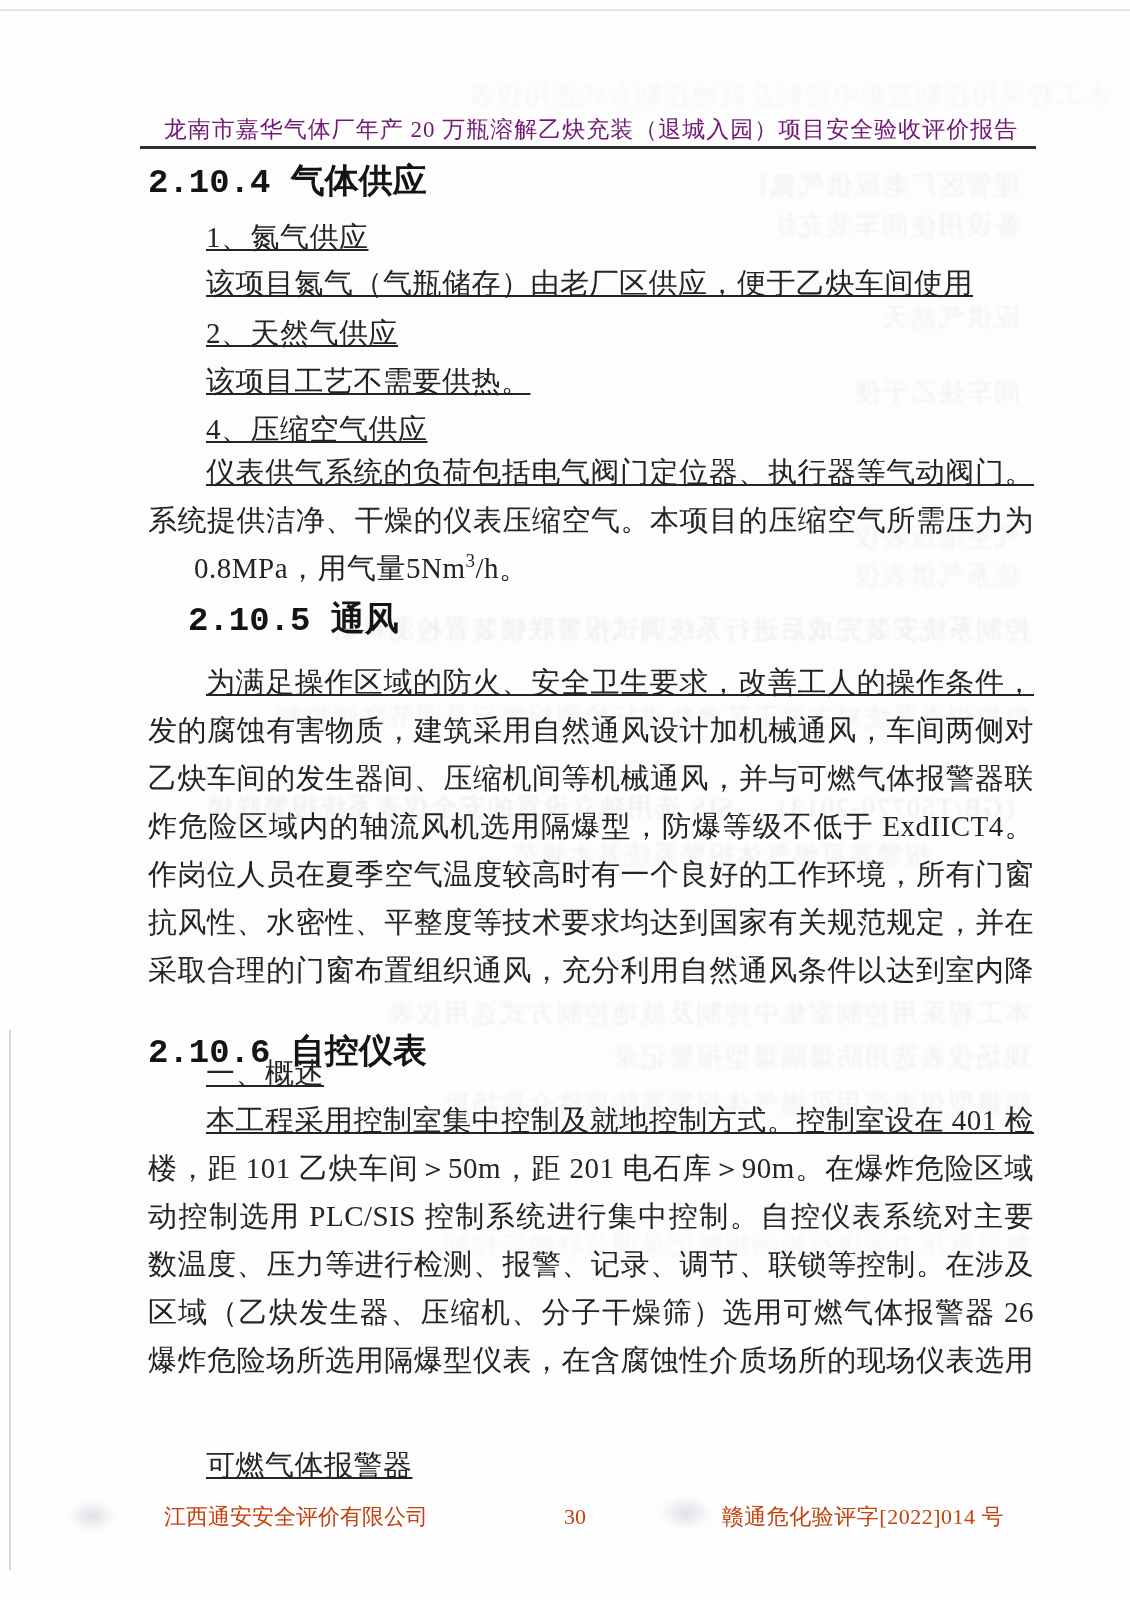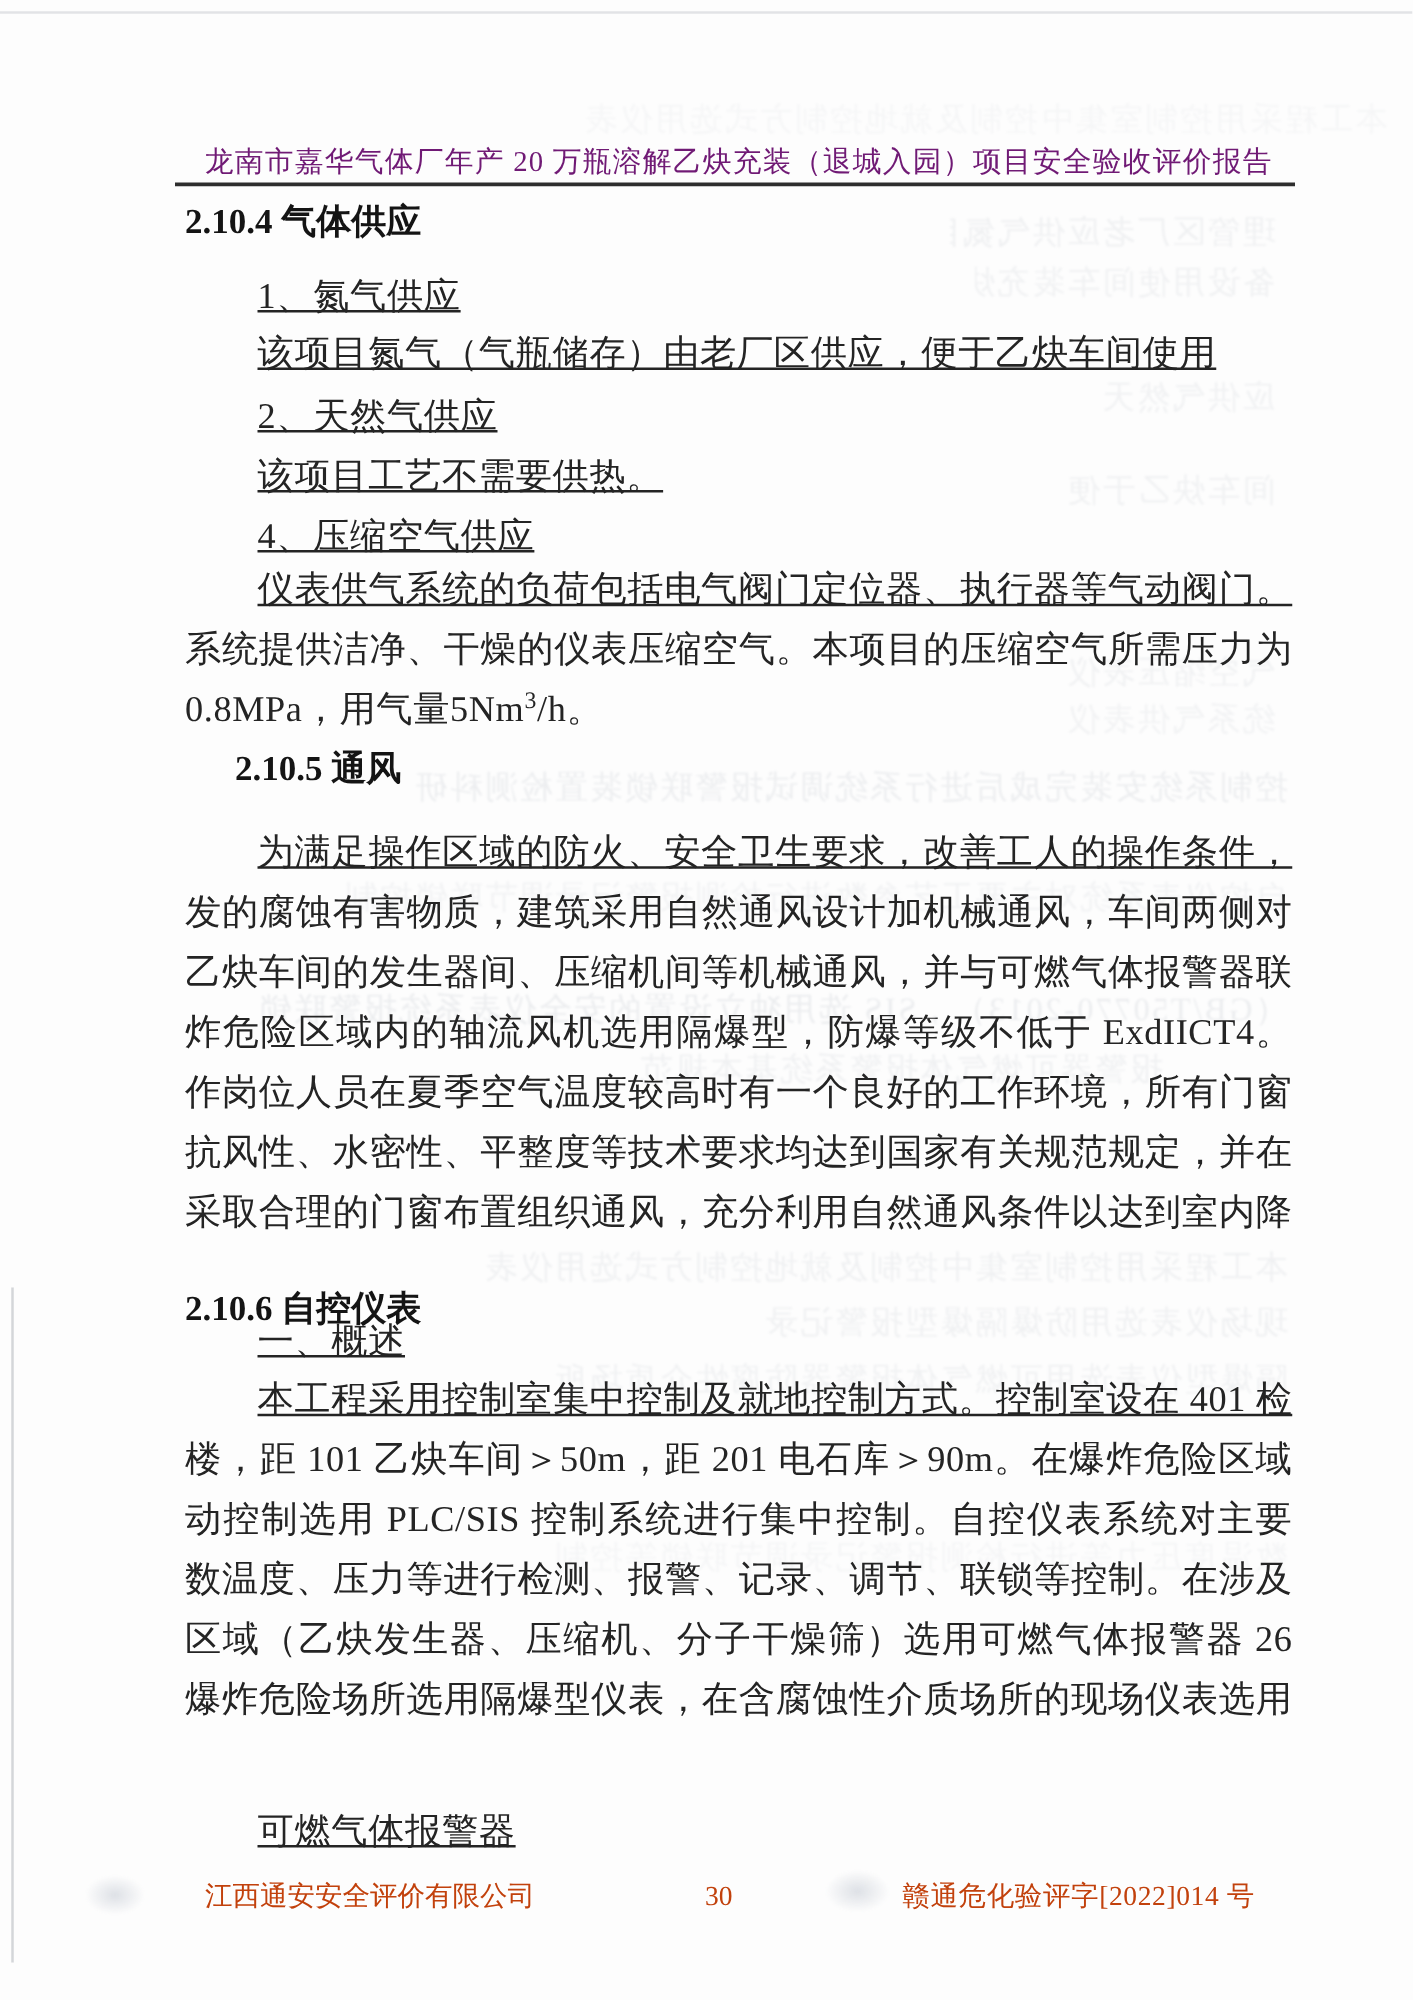--- a/index.html
+++ b/index.html
@@ -14,36 +14,36 @@
   .abs{position:absolute;}
   
   .doc-title{
     left:148px;width:886px;top:114px;text-align:center;
     font-size:23px;color:#701a75;letter-spacing:1px;white-space:nowrap;
   }
   .header-rule{left:140px;width:896px;top:146px;border-top:3px solid #2e2e2e;height:0;}
   
   .h-sec{
     left:148px;width:886px;
-    font-family:Liberation Serif, serif;
-    font-weight:700;font-size:28px;color:#141414;white-space:nowrap;
+    font-family:Liberation Mono, monospace;
+    font-weight:700;font-size:34px;color:#141414;white-space:nowrap;
   }
   
   .tline{
     left:148px;width:886px;font-size:29px;color:#242424;
     line-height:34px;white-space:nowrap;letter-spacing:.5px;
   }
   .ind{padding-left:58px;text-decoration:underline;}
   .para{left:148px;width:886px;font-size:29px;color:#242424;letter-spacing:.5px;}
   .para .ln{
     line-height:48px;height:48px;
     text-align:justify;text-align-last:justify;text-justify:inter-character;
     overflow:hidden;
   }
-  .para .ln.noj{text-align:left;text-align-last:left;}
+  .para .ln.noj{text-align:left;text-align-last:left;margin-left:46px;}
   .para .ln.ind{padding-left:58px;}
   sup{font-size:19px;vertical-align:super;line-height:0;}
   
   .footer{
     left:148px;width:886px;top:1502px;display:flex;align-items:center;
     font-size:22px;color:#c2410c;
   }
   .footer .f-company{padding-left:16px;}
   .footer .f-page{flex:1;text-align:center;}
   .footer .f-doc{padding-right:30px;letter-spacing:.5px;}

